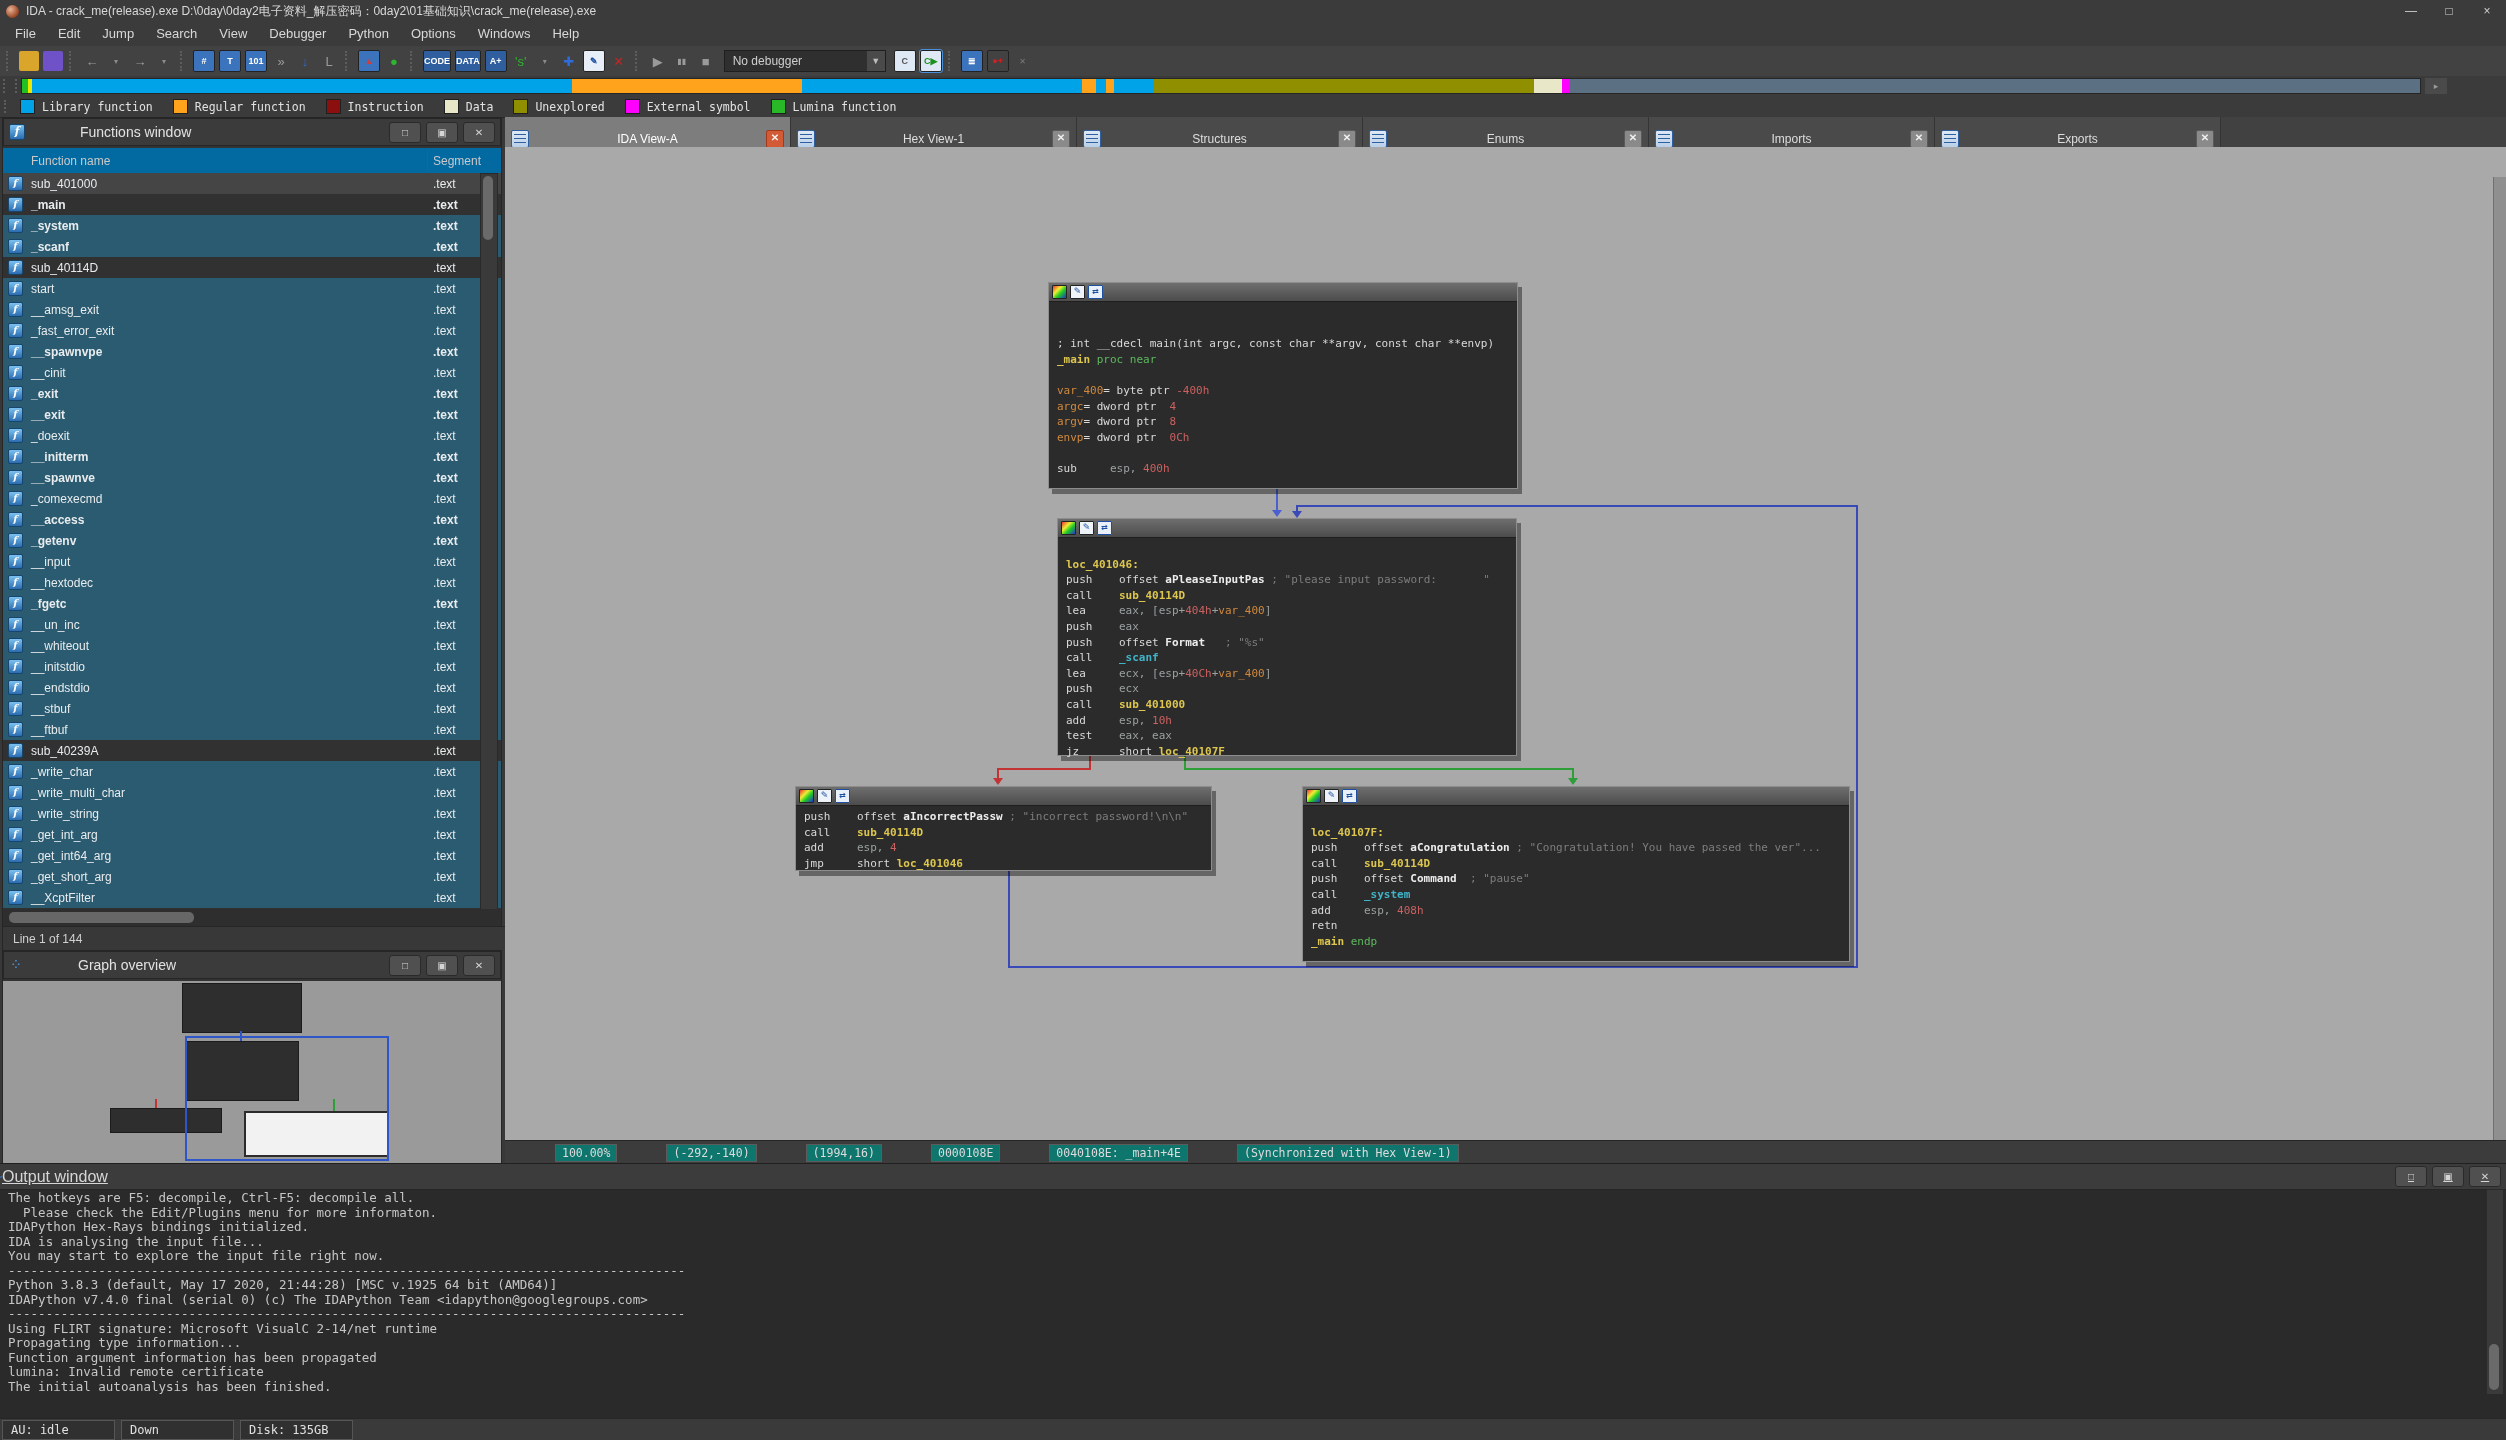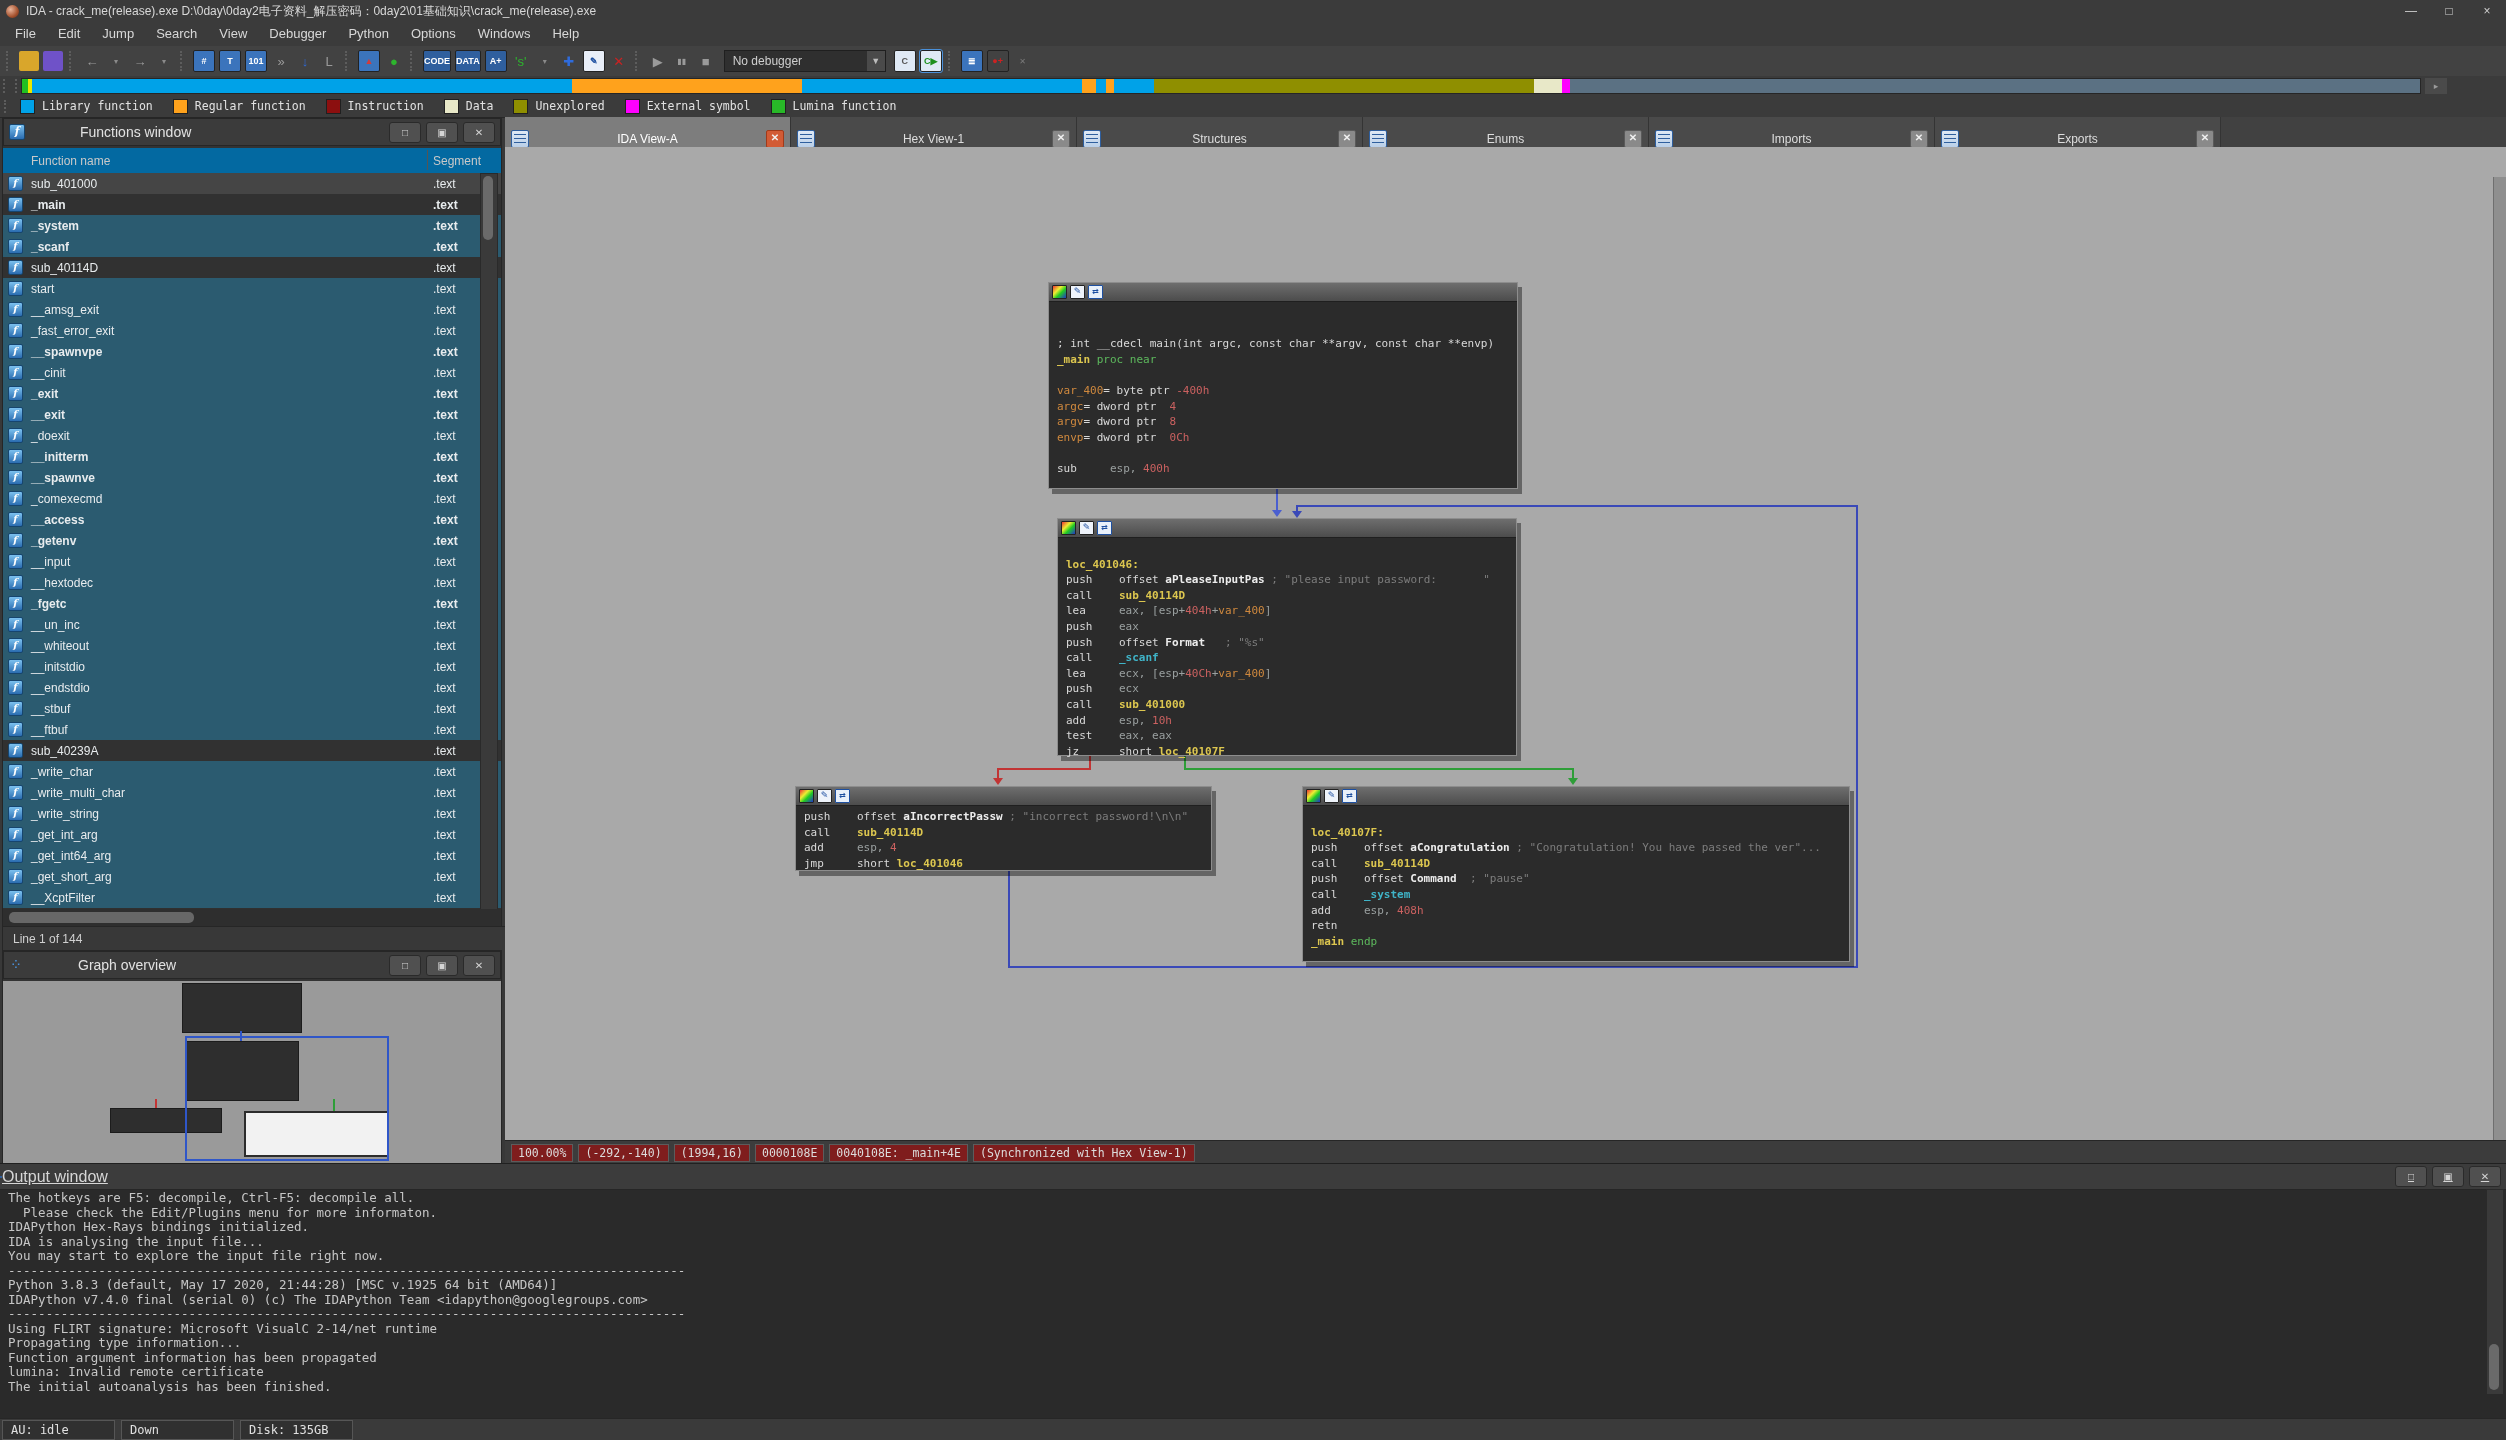--- a/index.html
+++ b/index.html
@@ -25,21 +25,21 @@
   #dbg-select .caret{margin-left:auto;width:18px;text-align:center;color:#bdbdbd;background:#4a4a4a;height:100%;display:flex;align-items:center;justify-content:center;font-size:9px;}
   
   #navband{left:0;top:76px;width:2506px;height:20px;background:#3b3b3b;display:flex;align-items:center;}
   #nav-handle{width:10px;height:14px;margin-left:3px;border-left:2px dotted #5d5d5d;border-right:2px dotted #5d5d5d;}
   #nav-strip{height:14px;display:flex;margin-left:4px;border:1px solid #262626;}
   .navseg{height:100%;}
   #nav-right-btn{width:22px;height:16px;margin-left:4px;background:#4a4a4a;color:#9a9a9a;font-size:9px;display:flex;align-items:center;justify-content:center;}
   
   #legend{left:0;top:96px;width:2506px;height:21px;background:#3b3b3b;display:flex;align-items:center;border-bottom:1px solid #282828;}
   #legend-handle{width:6px;height:13px;margin:0 8px 0 4px;border-left:2px dotted #5d5d5d;}
-  .lg-item{display:flex;align-items:flex-start;margin-right:20px;}
+  .lg-item{display:flex;align-items:center;margin-right:20px;}
   .lg-swatch{width:13px;height:13px;margin-right:7px;border:1px solid #202020;}
   .lg-label{font-family:"DejaVu Sans Mono",monospace;font-size:11.5px;color:#e2e2e2;}
   
   .panel-title{height:26px;background:#3b3b3b;display:flex;align-items:center;border:1px solid #262626;}
   .panel-title .pt-icon{width:14px;height:14px;margin:0 7px 0 5px;border-radius:2px;}
   .panel-title .pt-label{font-size:14px;color:#e2e2e2;margin-left:48px;}
   .pt-btns{margin-left:auto;display:flex;gap:5px;padding-right:5px;}
   .pt-btn{width:30px;height:19px;background:#505050;border:1px solid #2a2a2a;border-radius:3px;color:#d5d5d5;
           display:flex;align-items:center;justify-content:center;font-size:10px;}
   
@@ -94,21 +94,21 @@
   .nico.frame{background:#e8f0fa;color:#1d4fa0;font:bold 8px/11px "DejaVu Sans",sans-serif;text-align:center;border-color:#1d4fa0;}
   .code{padding:3px 8px 0;font-family:"DejaVu Sans Mono",monospace;font-size:11px;line-height:15.6px;white-space:pre;}
   .tw{color:#d9d9d9}.tg{color:#9aa0a0}.tc{color:#7d7d7d}
   .ty{color:#dcc64f;font-weight:bold}.to{color:#d0893e}.tr{color:#cb6160}
   .ti{color:#3fb4c8;font-weight:bold}.tk{color:#5db95d}.td{color:#ececec;font-weight:bold}
   .edge{position:absolute;}
   .arrow{position:absolute;width:0;height:0;border-left:5px solid transparent;border-right:5px solid transparent;border-top:7px solid #000;}
   #canvas-vscroll{position:absolute;right:0;top:30px;width:12px;height:993px;background:#8f8f8f;border-left:1px solid #6f6f6f;}
   
   #gstatus{position:absolute;left:0;top:1023px;width:100%;height:23px;background:#3c3c3c;display:flex;align-items:center;gap:5px;padding-left:6px;border-top:1px solid #262626;}
-  .gs-box{border:1px solid #5c5c5c;background:#7f1d1d;color:#dcdcdc;font-family:"DejaVu Sans Mono",monospace;font-size:11.5px;padding:1px 6px;}
+  .gs-box{border:1px solid #5c5c5c;background:#0f766e;color:#dcdcdc;font-family:"DejaVu Sans Mono",monospace;font-size:11.5px;padding:1px 6px;margin-left:44px;}
   
   #ow{left:0px;top:1163px;width:2506px;height:255px;background:#2a2a2a;border-top:1px solid #202020;}
   #ow-title{height:25px;background:#3c3c3c;display:flex;align-items:center;border-bottom:1px solid #262626;text-decoration:underline;}
   #ow-body{position:absolute;left:0;top:25px;width:2482px;height:204px;overflow:hidden;padding:2px 0 0 8px;
            font-family:"DejaVu Sans Mono",monospace;font-size:12.5px;line-height:14.5px;color:#c6c6c6;white-space:pre;}
   #ow-vscroll{position:absolute;right:2px;top:25px;width:16px;height:204px;background:#3a3a3a;border:1px solid #2a2a2a;}
   #ow-vthumb{position:absolute;left:2px;bottom:4px;width:10px;height:46px;background:#6a6a6a;border-radius:5px;}
   #py-row{position:absolute;left:0;top:229px;width:100%;height:26px;background:#3a3a3a;display:flex;align-items:center;}
   #py-label{font-family:"DejaVu Sans Mono",monospace;font-size:12.5px;color:#d8d8d8;padding:0 22px 0 18px;}
   #py-input{flex:1;height:20px;margin-right:4px;background:#2b2b2b;border:1px solid #555;color:#d8d8d8;

